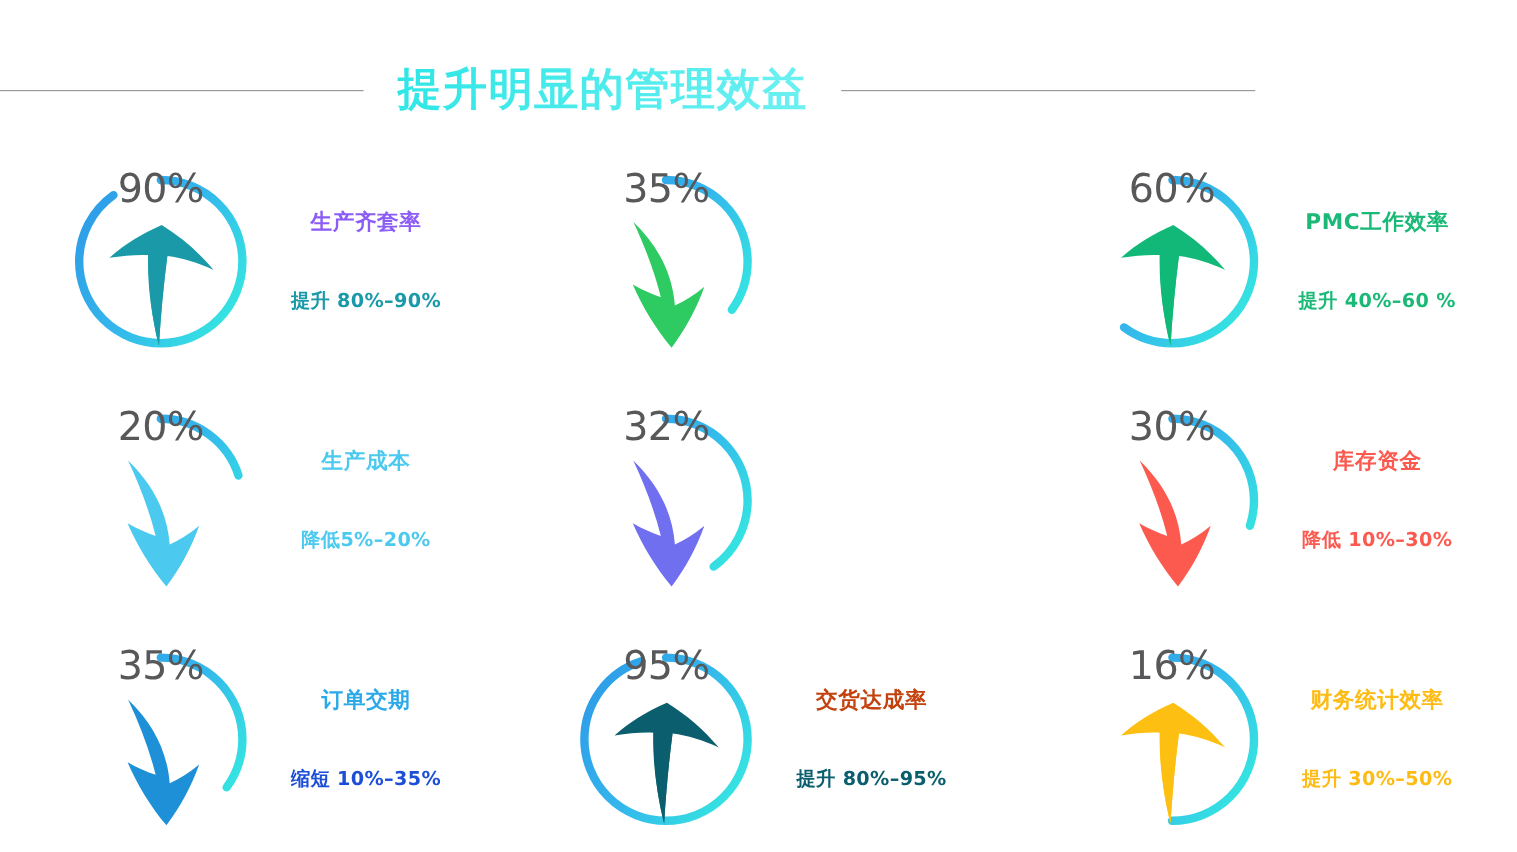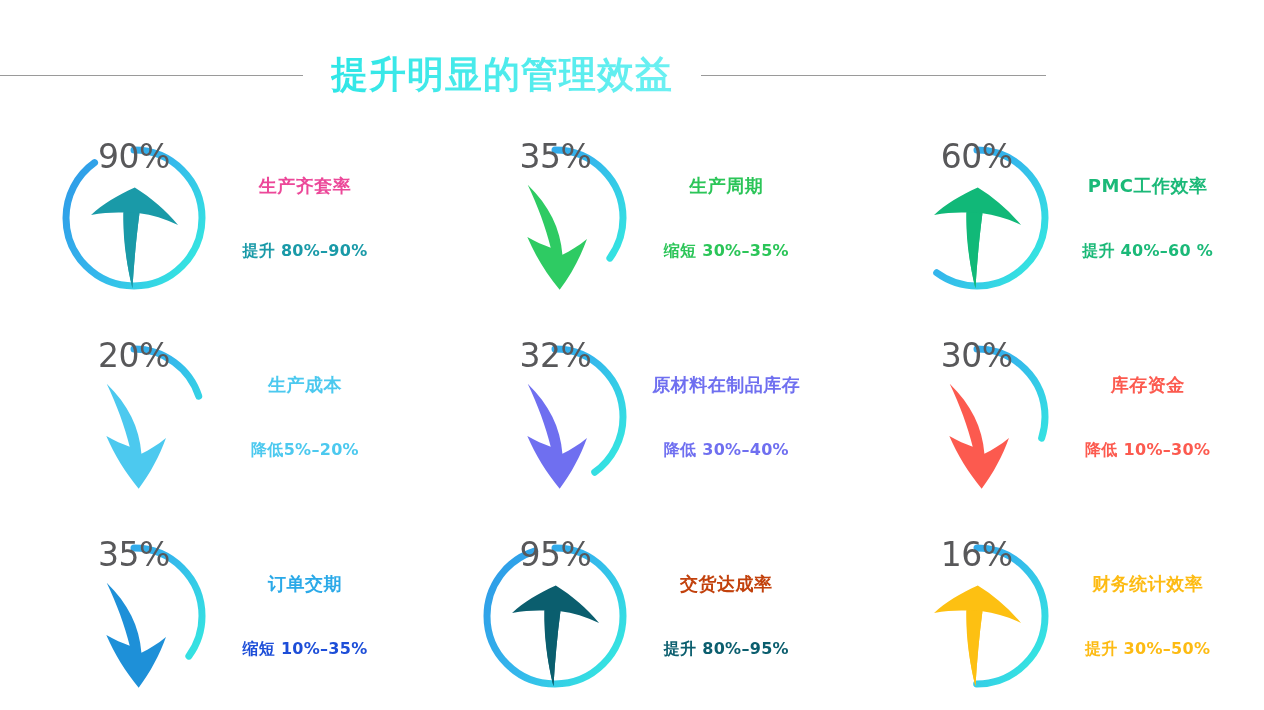--- a/index.html
+++ b/index.html
@@ -152,21 +152,21 @@
         </svg>
         <div class="gauge-center">
           <div class="gauge-value">90%</div>
           <svg class="gauge-arrow" viewBox="0 0 26 30">
             <path fill="#1a9aa8" d="M13.2 2.2 C8.6 4.2 4.9 6.6 2.0 9.2 C5.0 8.7 7.8 8.5 10.3 8.6 C10.1 14.6 10.9 21.0 12.6 28.0 C13.0 21.4 13.6 14.9 14.4 8.8 C17.6 9.2 20.9 10.2 24.3 11.8 C21.1 8.0 17.4 4.8 13.2 2.2 Z"></path>
             <path fill="#1a9aa8" opacity="0.92" d="M12.6 28.0 C11.1 22.3 10.4 16.1 10.3 8.6 C11.5 8.6 12.8 8.7 14.4 8.8 C13.6 14.9 13.0 21.4 12.6 28.0 Z"></path>
           </svg>
         </div>
       </div>
       <div class="card-text">
-        <div class="card-title" style="color:#ec4899">生产齐套率</div>
+        <div class="card-title" style="color:#8b5cf6">生产齐套率</div>
         <div class="card-sub" style="color:#1a9aa8">提升 80%–90%</div>
       </div>
     </div>
     <div class="card">
       <div class="gauge">
         <svg viewBox="0 0 156 156">
           <defs>
             <linearGradient id="g1" x1="0.72" y1="0.02" x2="0.12" y2="0.96">
               <stop offset="0%" stop-color="#2f9fe8"></stop>
               <stop offset="45%" stop-color="#34b6ec"></stop>
@@ -174,24 +174,20 @@
             </linearGradient>
           </defs>
           <circle cx="78" cy="78" r="68" fill="none" stroke="url(#g1)" stroke-width="7" stroke-linecap="round" stroke-dasharray="149.54 277.72" transform="rotate(-90 78 78)"></circle>
         </svg>
         <div class="gauge-center">
           <div class="gauge-value">35%</div>
           <svg class="gauge-arrow" viewBox="0 0 26 30">
             <path fill="#2ecb63" d="M6.0 1.5 C8.6 7.0 10.6 12.4 11.9 17.6 C10.0 17.0 8.0 16.1 5.9 14.9 C8.0 19.8 10.8 24.3 14.2 28.4 C17.2 24.4 19.5 20.1 21.2 15.4 C19.0 17.2 16.9 18.5 14.9 19.4 C14.4 12.8 11.5 6.8 6.0 1.5 Z"></path>
           </svg>
         </div>
-      </div>
-      <div class="card-text">
-        <div class="card-title" style="color:#2bc558">生产周期</div>
-        <div class="card-sub" style="color:#2bc558">缩短 30%–35%</div>
       </div>
     </div>
     <div class="card">
       <div class="gauge">
         <svg viewBox="0 0 156 156">
           <defs>
             <linearGradient id="g2" x1="0.72" y1="0.02" x2="0.12" y2="0.96">
               <stop offset="0%" stop-color="#2f9fe8"></stop>
               <stop offset="45%" stop-color="#34b6ec"></stop>
               <stop offset="100%" stop-color="#35e8e0"></stop>
@@ -248,24 +244,20 @@
           </defs>
           <circle cx="78" cy="78" r="68" fill="none" stroke="url(#g4)" stroke-width="7" stroke-linecap="round" stroke-dasharray="170.90 256.35" transform="rotate(-90 78 78)"></circle>
         </svg>
         <div class="gauge-center">
           <div class="gauge-value">32%</div>
           <svg class="gauge-arrow" viewBox="0 0 26 30">
             <path fill="#6f6ff0" d="M6.0 1.5 C8.6 7.0 10.6 12.4 11.9 17.6 C10.0 17.0 8.0 16.1 5.9 14.9 C8.0 19.8 10.8 24.3 14.2 28.4 C17.2 24.4 19.5 20.1 21.2 15.4 C19.0 17.2 16.9 18.5 14.9 19.4 C14.4 12.8 11.5 6.8 6.0 1.5 Z"></path>
           </svg>
         </div>
       </div>
-      <div class="card-text">
-        <div class="card-title" style="color:#6f6ff0">原材料在制品库存</div>
-        <div class="card-sub" style="color:#6f6ff0">降低 30%–40%</div>
-      </div>
     </div>
     <div class="card">
       <div class="gauge">
         <svg viewBox="0 0 156 156">
           <defs>
             <linearGradient id="g5" x1="0.72" y1="0.02" x2="0.12" y2="0.96">
               <stop offset="0%" stop-color="#2f9fe8"></stop>
               <stop offset="45%" stop-color="#34b6ec"></stop>
               <stop offset="100%" stop-color="#35e8e0"></stop>
             </linearGradient>

